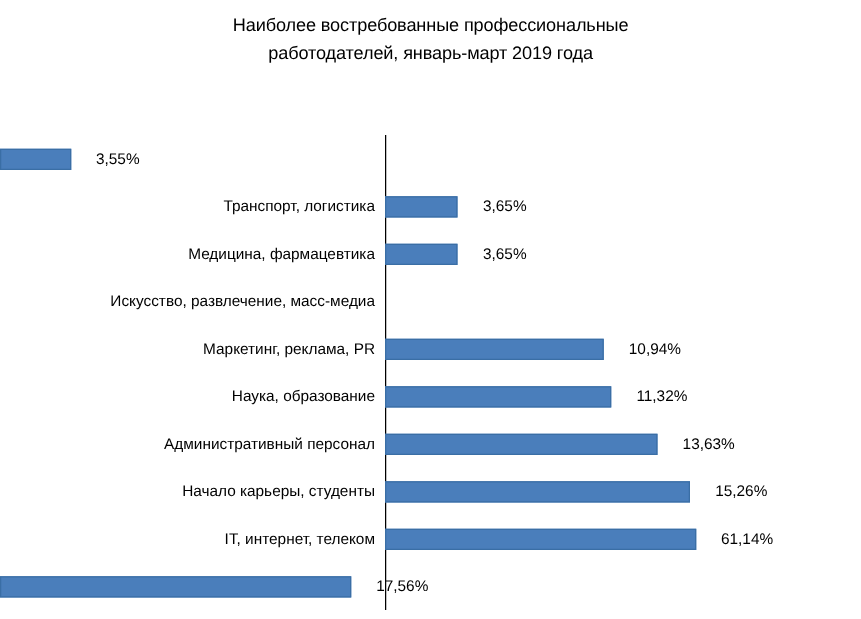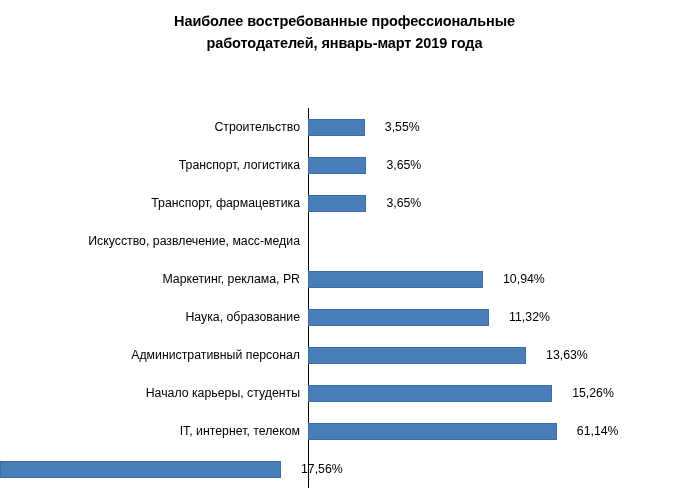--- a/index.html
+++ b/index.html
@@ -20,21 +20,21 @@
     height: 495px;
     box-sizing: border-box;
   }
   .chart-title {
     position: absolute;
     top: 10px;
     left: 0;
     width: 689px;
     text-align: center;
     font-size: 14.5px;
-    font-weight: bold;
+    font-weight: normal;
     line-height: 22px;
     color: #000;
     letter-spacing: -0.1px;
   }
   .plot {
     position: absolute;
     left: 0;
     top: 108px;
     width: 689px;
     height: 380px;
@@ -97,37 +97,36 @@
   <div class="chart-title">
     <div>Наиболее востребованные профессиональные</div>
     <div>работодателей, январь-март 2019 года</div>
   </div>
 
   <div class="plot">
     <div class="axis-line"></div>
     <div class="rows">
 
       <div class="row">
-        <div class="row-label">Строительство</div>
         <div class="bar-area">
           <div class="bar" style="width: 56.8px; background: rgb(74, 126, 187);"></div>
           <div class="bar-value">3,55%</div>
         </div>
       </div>
 
       <div class="row">
         <div class="row-label">Транспорт, логистика</div>
         <div class="bar-area">
           <div class="bar" style="width: 58.4px; background: rgb(74, 126, 187);"></div>
           <div class="bar-value">3,65%</div>
         </div>
       </div>
 
       <div class="row">
-        <div class="row-label">Транспорт, фармацевтика</div>
+        <div class="row-label">Медицина, фармацевтика</div>
         <div class="bar-area">
           <div class="bar" style="width: 58.4px; background: rgb(74, 126, 187);"></div>
           <div class="bar-value">3,65%</div>
         </div>
       </div>
 
       <div class="row">
         <div class="row-label">Искусство, развлечение, масс-медиа</div>
       </div>
 

